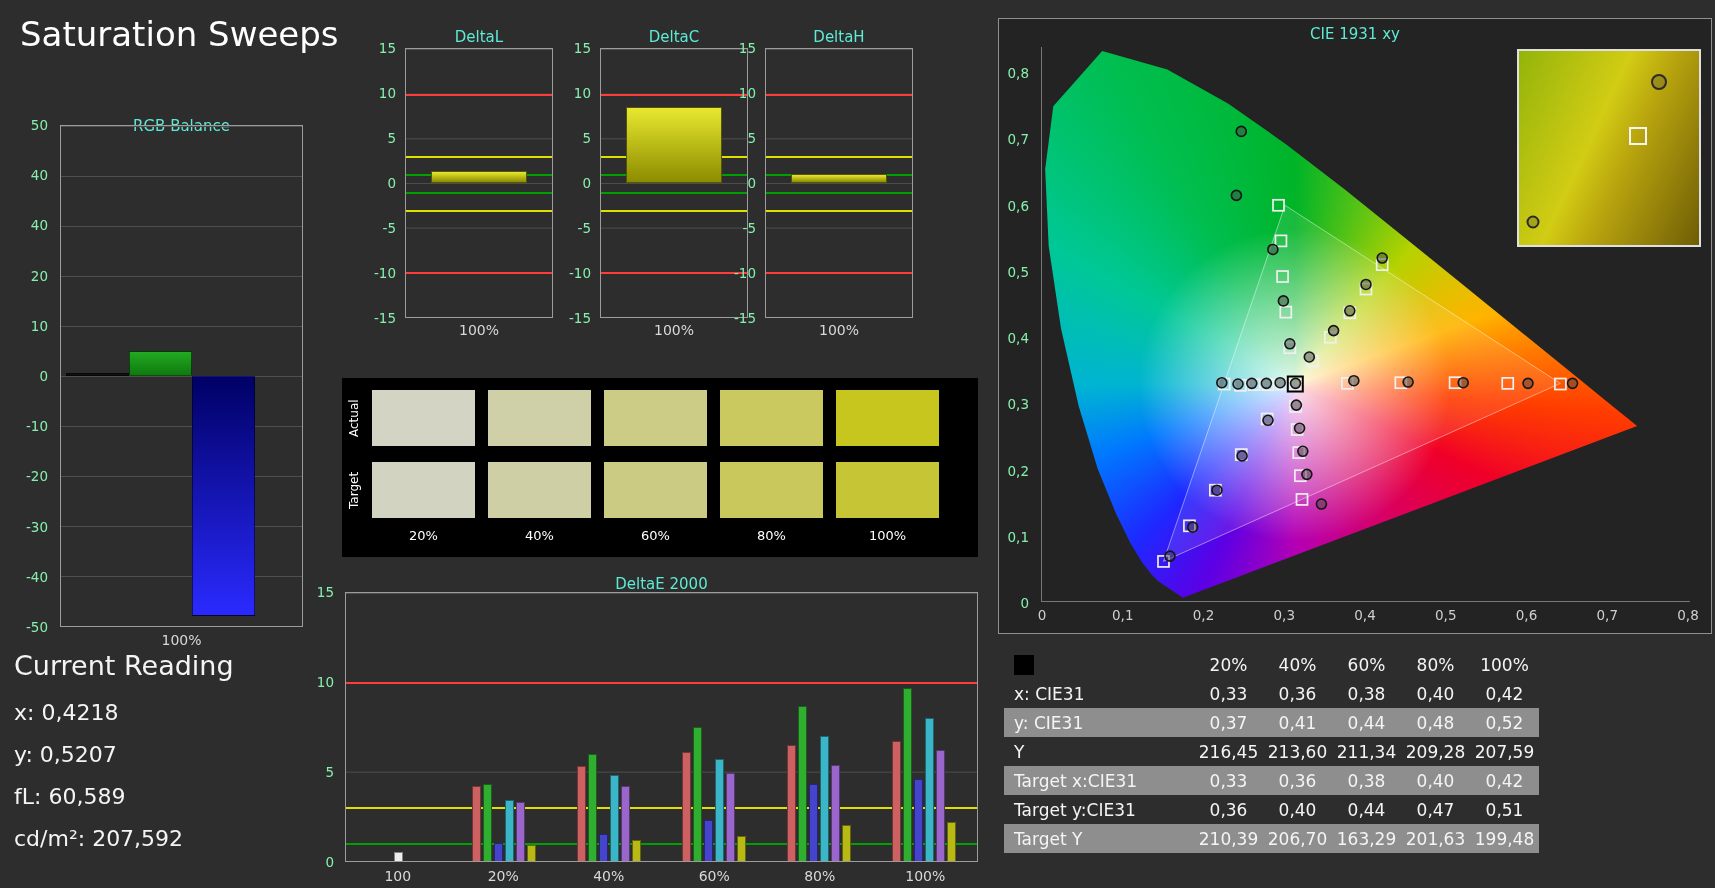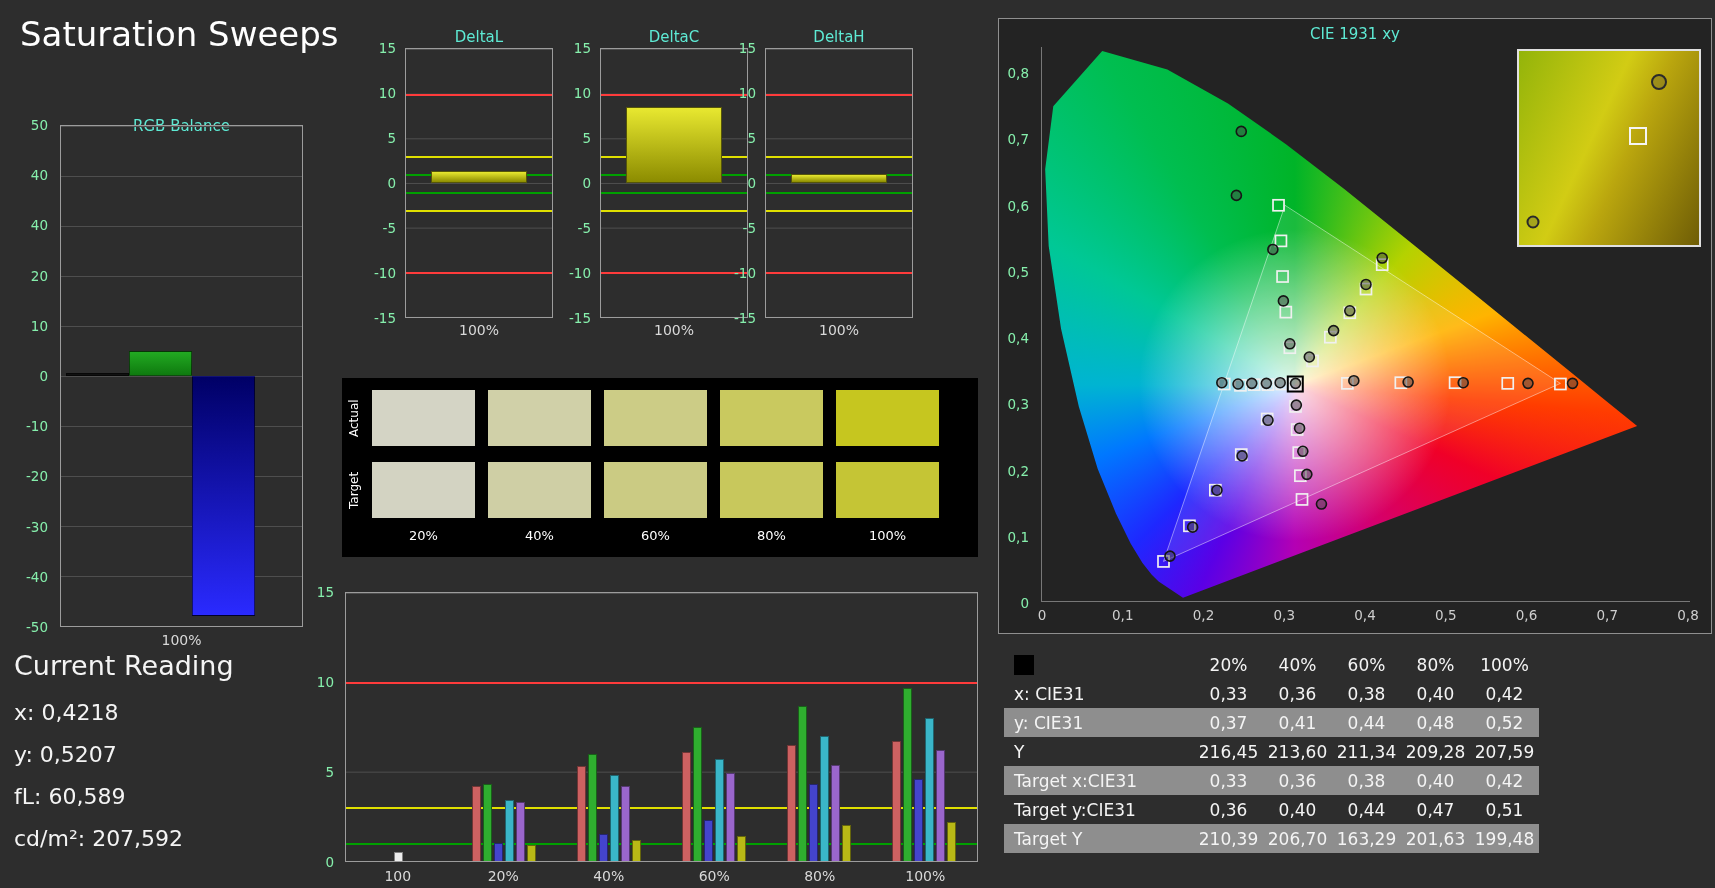--- a/index.html
+++ b/index.html
@@ -221,20 +221,21 @@
   <div id="sw-labels">
       <div>20%</div>
       <div>40%</div>
       <div>60%</div>
       <div>80%</div>
       <div>100%</div>
     </div>
 </div>
 
 <section id="deltae-sec">
+  <div class="chart-title">DeltaE 2000</div>
   <div class="tick-col" id="deltae-yticks">
       <div>15</div>
       <div>10</div>
       <div>5</div>
       <div>0</div>
     </div>
   <div class="plot hgrid" id="deltae-plot">
       <div class="refline" style="top: 33.3333%; background: rgb(255, 59, 59);"></div>
       <div class="refline" style="top: 80%; background: rgb(224, 224, 0);"></div>
       <div class="refline" style="top: 93.3333%; background: rgb(0, 160, 0);"></div>

